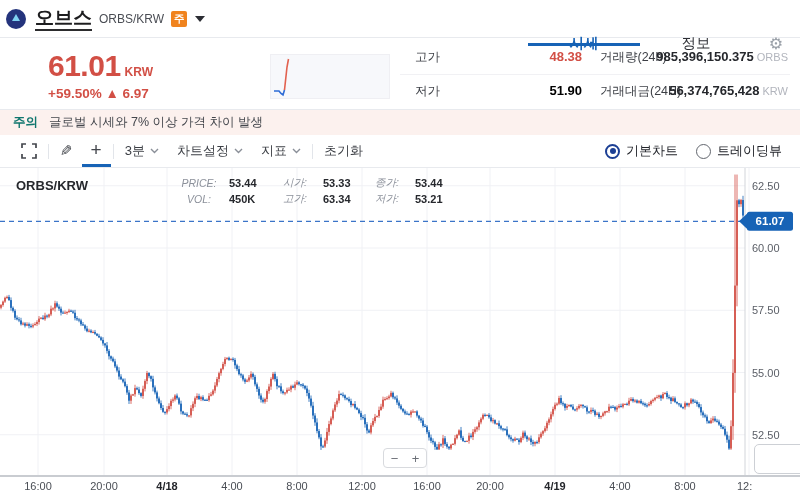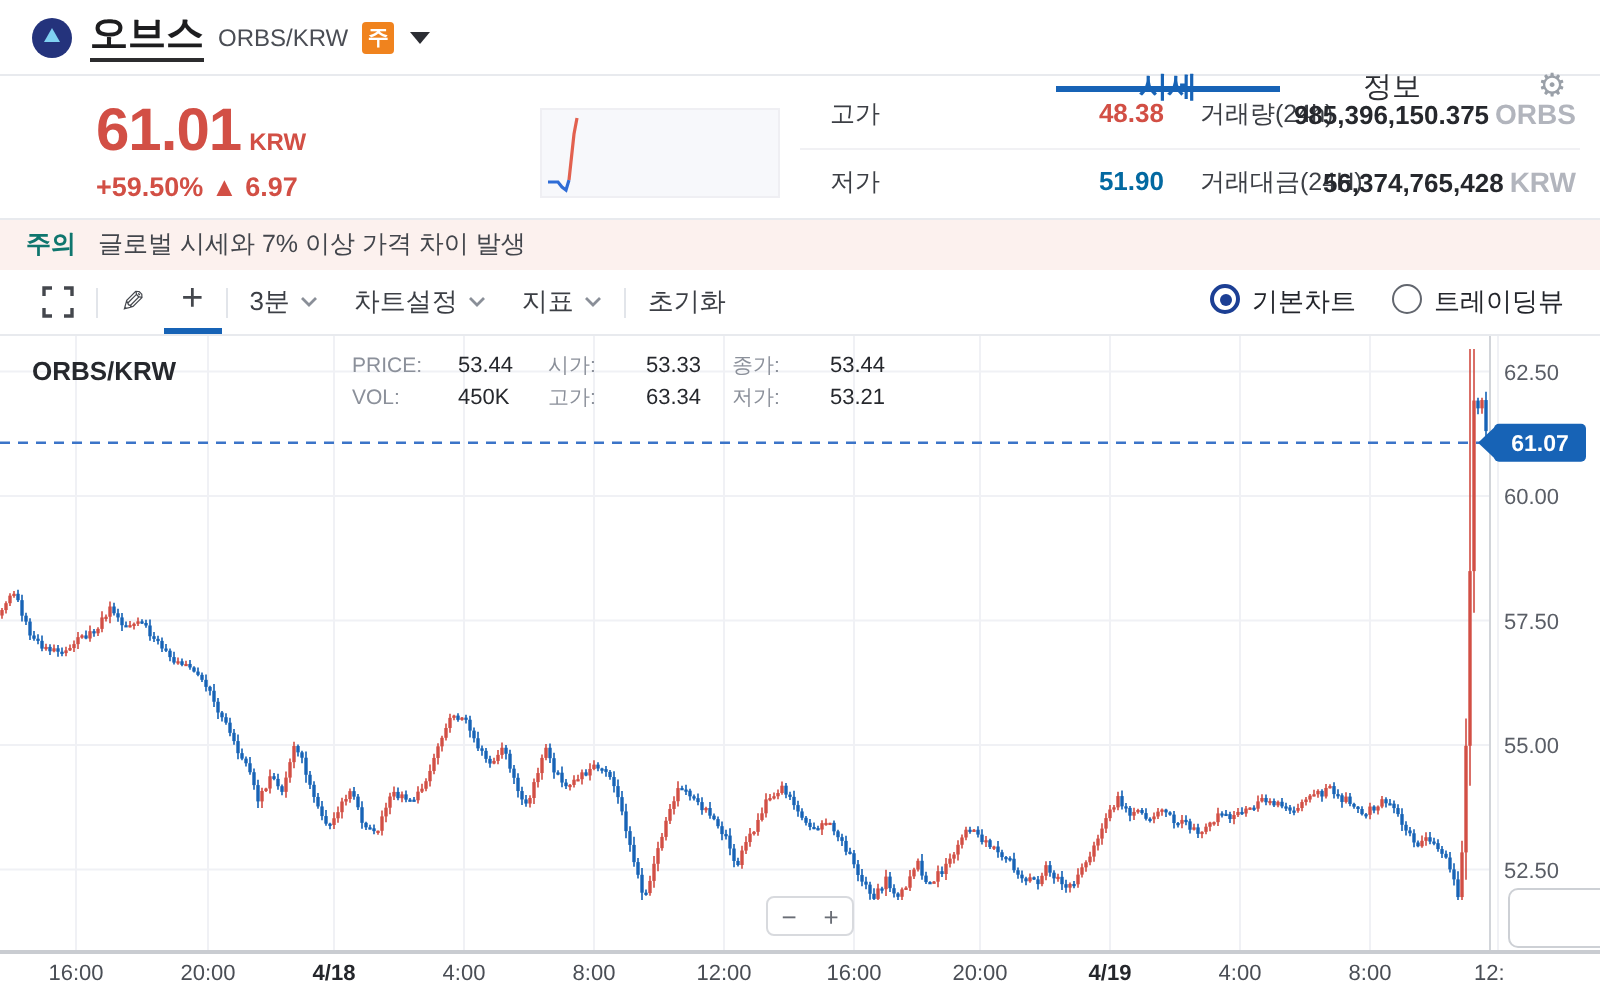--- a/index.html
+++ b/index.html
@@ -2,21 +2,21 @@
 <html><head>
 <meta charset="utf-8">
 <style>
   * { margin:0; padding:0; box-sizing:border-box; }
   html,body { width:800px; height:502px; background:#fff; overflow:hidden;
     font-family:"Liberation Sans","DejaVu Sans",sans-serif; }
   svg text { font-family:"Liberation Sans","DejaVu Sans",sans-serif; }
 
   
   .header { height:38px; display:flex; align-items:stretch; border-bottom:1px solid #e8eaee; }
-  .header-left { display:flex; align-items:center; padding-left:16px; }
+  .header-left { display:flex; align-items:center; padding-left:6px; }
   .coin-logo { width:20px; height:20px; border-radius:50%; background:#24337c; position:relative; margin-right:9px; flex:0 0 auto;}
   .coin-logo::after { content:""; position:absolute; left:6px; top:5px;
     border-left:4px solid transparent; border-right:4px solid transparent; border-bottom:7px solid #7fd1f2; }
   .coin-name { font-size:19px; font-weight:bold; color:#1d1d1f; border-bottom:2px solid #2c2c2e; line-height:22px; }
   .coin-pair { font-size:12px; color:#4a4d54; margin-left:7px; }
   .caution-chip { width:16px; height:16px; background:#f0831e; color:#fff; font-size:10.5px; font-weight:bold;
     border-radius:2px; display:flex; align-items:center; justify-content:center; margin-left:7px; }
   .market-caret { margin-left:8px; width:0; height:0; border-left:5px solid transparent; border-right:5px solid transparent; border-top:6px solid #2b2d33; }
   .header-tabs { margin-left:auto; display:flex; align-items:stretch;margin-top:43px; }
   .tab { width:112px; display:flex; align-items:center; justify-content:center; font-size:14.5px; color:#2c2e33; cursor:pointer; }
@@ -27,53 +27,53 @@
   .summary { height:72px; position:relative; border-bottom:1px solid #e8eaee; }
   .big-price-row { position:absolute; left:48px; top:11px; display:flex; align-items:baseline; }
   .big-price { font-size:30px; font-weight:bold; color:#d24f45; letter-spacing:-0.5px; }
   .big-price-unit { font-size:12px; font-weight:bold; color:#d24f45; margin-left:4px; }
   .change-row { position:absolute; left:48px; top:48px; font-size:13.5px; font-weight:bold; color:#d24f45; }
   .spark-box { position:absolute; left:270px; top:16px; width:120px; height:45px; background:#f7f8fb; border:1px solid #efeff3; }
   .stats { position:absolute; left:400px; right:10px; top:0; bottom:0; }
   .stats-divider { position:absolute; left:0; right:0; top:36px; height:1px; background:#f1f1f4; }
   .st { position:absolute; font-size:12.5px; color:#3c3f45; }
   .stv { position:absolute; font-size:13px; font-weight:bold; color:#26282d; text-align:right; }
-  .stv .red { color:#d24f45; } .stv .blue { color:#0369a1; }
-  .unit { font-size:14px; font-weight:bold; color:#b2b5bd; margin-left:3px; }
+  .stv .red { color:#d24f45; } .stv .blue { color:#000000; }
+  .unit { font-size:11px; font-weight:normal; color:#b2b5bd; margin-left:3px; }
   .r1 { top:11px; } .r2 { top:45px; }
   .c1l { left:15px; } .c1v { left:60px; width:122px; }
   .c2l { left:200px; } .c2v { left:212px; width:176px; }
 
   
   .warning { height:25px; background:#fcf1ee; display:flex; align-items:center; padding-left:13px; font-size:12.5px; }
   .warn-badge { color:#0f766e; font-weight:bold; margin-right:11px; }
   .warn-msg { color:#43464c; }
 
   
   .toolbar { height:33px; display:flex; align-items:stretch; border-bottom:1px solid #e8eaee; padding:0 12px; }
   .tool { display:flex; align-items:center; padding:0 9px; cursor:pointer; color:#3c3f45; font-size:13px; gap:5px; }
   .tool-sep { width:1px; height:15px; background:#e2e5ea; align-self:center; margin:0 2px; }
   .tool.plus-active { border-bottom:3px solid #1763b6; }
   .plus-glyph { font-size:19px; color:#44474d; line-height:1; }
   .pencil-glyph { font-size:15px; color:#44474d; transform:scaleX(-1); }
   .chev { width:9px; height:6px; }
   .toolbar-right { margin-left:auto; display:flex; align-items:center; gap:18px; padding-right:6px; }
-  .radio-opt { display:flex; align-items:flex-start; gap:6px; cursor:pointer; font-size:13px; color:#23252b; }
+  .radio-opt { display:flex; align-items:center; gap:6px; cursor:pointer; font-size:13px; color:#23252b; }
   .rdo { width:15px; height:15px; border-radius:50%; border:1.5px solid #62666e; position:relative; background:#fff; }
   .rdo.sel { border:2px solid #1c3f94; }
   .rdo.sel::after { content:""; position:absolute; left:2.5px; top:2.5px; width:6px; height:6px; border-radius:50%; background:#1c3f94; }
 
   
   .chart { position:relative; height:334px; background:#fff; }
   .chart svg.main { position:absolute; left:0; top:0; }
   .chart-legend-symbol { position:absolute; left:16px; top:10px; font-size:13px; font-weight:bold; color:#26282d; }
   .ohlc { position:absolute; left:176px; top:7px; display:grid;
     grid-template-columns:46px 52px 42px 50px 42px 52px; grid-auto-rows:16px; align-items:center; }
-  .ohlc .lb { font-size:10.5px; color:#8b909a; text-align:left; }
-  .ohlc .vl { font-size:11px; font-weight:normal; color:#26282d; padding-left:7px; }
+  .ohlc .lb { font-size:10.5px; color:#8b909a; text-align:center;font-style:italic; }
+  .ohlc .vl { font-size:11px; font-weight:bold; color:#26282d; padding-left:7px; }
   .zoom-ctl { position:absolute; left:383px; top:280px; width:44px; height:20px; background:#fff;
     border:1px solid #d8dade; border-radius:4px; display:flex; z-index:5; }
   .zoom-btn { flex:1; display:flex; align-items:center; justify-content:center; font-size:13px; color:#6a6e76; cursor:pointer; line-height:1; }
   .corner-box { position:absolute; left:754px; top:276px; width:58px; height:30px; background:#fff;
     border:1px solid #cdd0d5; border-radius:5px; z-index:4; }
 </style>
 </head>
 <body>
 
 <div class="header">

